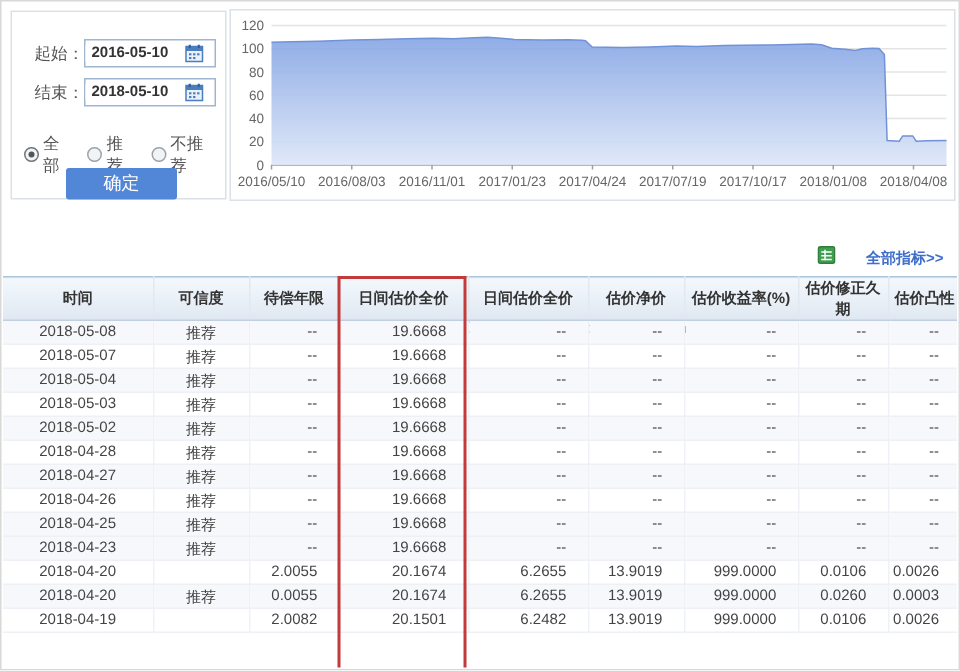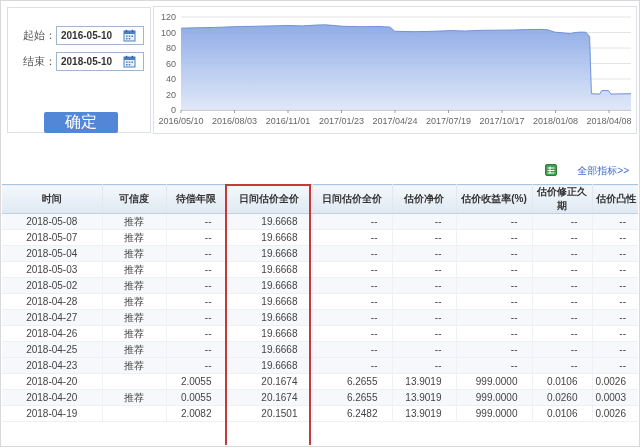--- a/index.html
+++ b/index.html
@@ -13,32 +13,32 @@
   .form-row.r1 { top:18px; } .form-row.r2 { top:44px; }
   .form-row .lbl { width:38px; text-align:right; }
   .date-box { position:relative; width:88px; height:19px; border:1px solid #9fb6d1; background:#fff; display:flex; align-items:center; }
   .date-box input { border:0; outline:0; width:66px; font-size:10px; color:#333; padding-left:4px; font-family:"Liberation Sans",sans-serif;font-weight:bold; }
   .cal-ic { width:13px; height:13px; display:inline-block; }
   .radio-row { position:absolute; left:8px; top:80px; display:flex; align-items:center; font-size:11px; color:#555; gap:4px; }
   .radio { width:10px; height:10px; border-radius:50%; border:1px solid #9aa3ad; background:#f2f3f5; display:inline-block; position:relative; }
   .radio.checked { border-color:#6b7680; }
   .radio.checked::after { content:""; position:absolute; left:2px; top:2px; width:4px; height:4px; border-radius:50%; background:#555; }
   .radio-item { display:flex; align-items:center; gap:3px; margin-right:5px; }
-  .btn-confirm { position:absolute; left:36px; top:104px; width:74px; height:21px; background:#5286d7; color:#fff; border:0; border-radius:2px; font-size:16px; cursor:pointer; font-family:"Liberation Sans",sans-serif; }
+  .btn-confirm { position:absolute; left:36px; top:104px; width:74px; height:21px; background:#5286d7; color:#fff; border:0; border-radius:2px; font-size:12px; cursor:pointer; font-family:"Liberation Sans",sans-serif; }
 
   
   .panel-chart { position:absolute; left:152px; top:5px; width:484px; height:128px; border:1px solid #dce1e8; background:#fff; }
 
   
   .chart-btns { position:absolute; left:152px; top:139px; width:484px; text-align:center; }
   .cbtn { display:inline-block; min-width:58px; padding:16px 8px; height:34px; line-height:17px; font-size:10px; color:#444; background:#fff; border:1px solid #b9c4cf; margin:0 5px; cursor:pointer; }
   .cbtn.active { background:#4e83d4; border-color:#4e83d4; color:#fff; font-weight:bold;margin-top:48px; }
 
   
-  .ind-link { position:absolute; right:10px; top:163px; display:flex; align-items:center; gap:20px; font-size:10px; color:#3f6fcc; cursor:pointer; }
+  .ind-link { position:absolute; right:10px; top:163px; display:flex; align-items:center; gap:20px; font-size:10px; color:#3f6fcc; cursor:pointer;font-weight:bold; }
 
   
   .table-wrap { position:absolute; left:1px; right:1px; top:183px; bottom:1px; overflow:hidden; }
   table { width:100%; border-collapse:collapse; table-layout:fixed; font-size:10px; }
   thead th { height:21px; font-size:10px; font-weight:bold; color:#333;
     background:linear-gradient(#f4f8fc,#dfe8f2); border-top:1px solid #a9c6dc;
     border-bottom:1px solid #c2cfde; border-right:1px solid #e2e8ef; }
   tbody td { height:16px; border-bottom:1px solid #edf0f4; border-right:1px solid #eef1f5; color:#444;
     white-space:nowrap; overflow:hidden; }
   tbody tr.alt td { background:#f6f8fb; }
@@ -86,20 +86,34 @@
               <line x1="9.5" y1="0.8" x2="9.5" y2="3" stroke="#2f5e98" stroke-width="1.4"></line>
               <g fill="#4a7ebf">
                 <rect x="3" y="6.5" width="1.6" height="1.4"></rect>
                 <rect x="5.7" y="6.5" width="1.6" height="1.4"></rect>
                 <rect x="8.4" y="6.5" width="1.6" height="1.4"></rect>
                 <rect x="3" y="9" width="1.6" height="1.4"></rect>
                 <rect x="5.7" y="9" width="1.6" height="1.4"></rect>
               </g>
             </svg>
         </span>
+      </span>
+    </div>
+    <div class="radio-row">
+      <span class="radio-item">
+        <span class="radio checked"></span>
+        <span>全部</span>
+      </span>
+      <span class="radio-item">
+        <span class="radio"></span>
+        <span>推荐</span>
+      </span>
+      <span class="radio-item">
+        <span class="radio"></span>
+        <span>不推荐</span>
       </span>
     </div>
     <button class="btn-confirm">确定</button>
   </div>
 
   <div class="panel-chart">
     <svg id="chart" width="482" height="126">
         <defs>
           <linearGradient id="ag" x1="0" y1="0" x2="0" y2="1">
             <stop offset="0" stop-color="#84a4e4"></stop>

